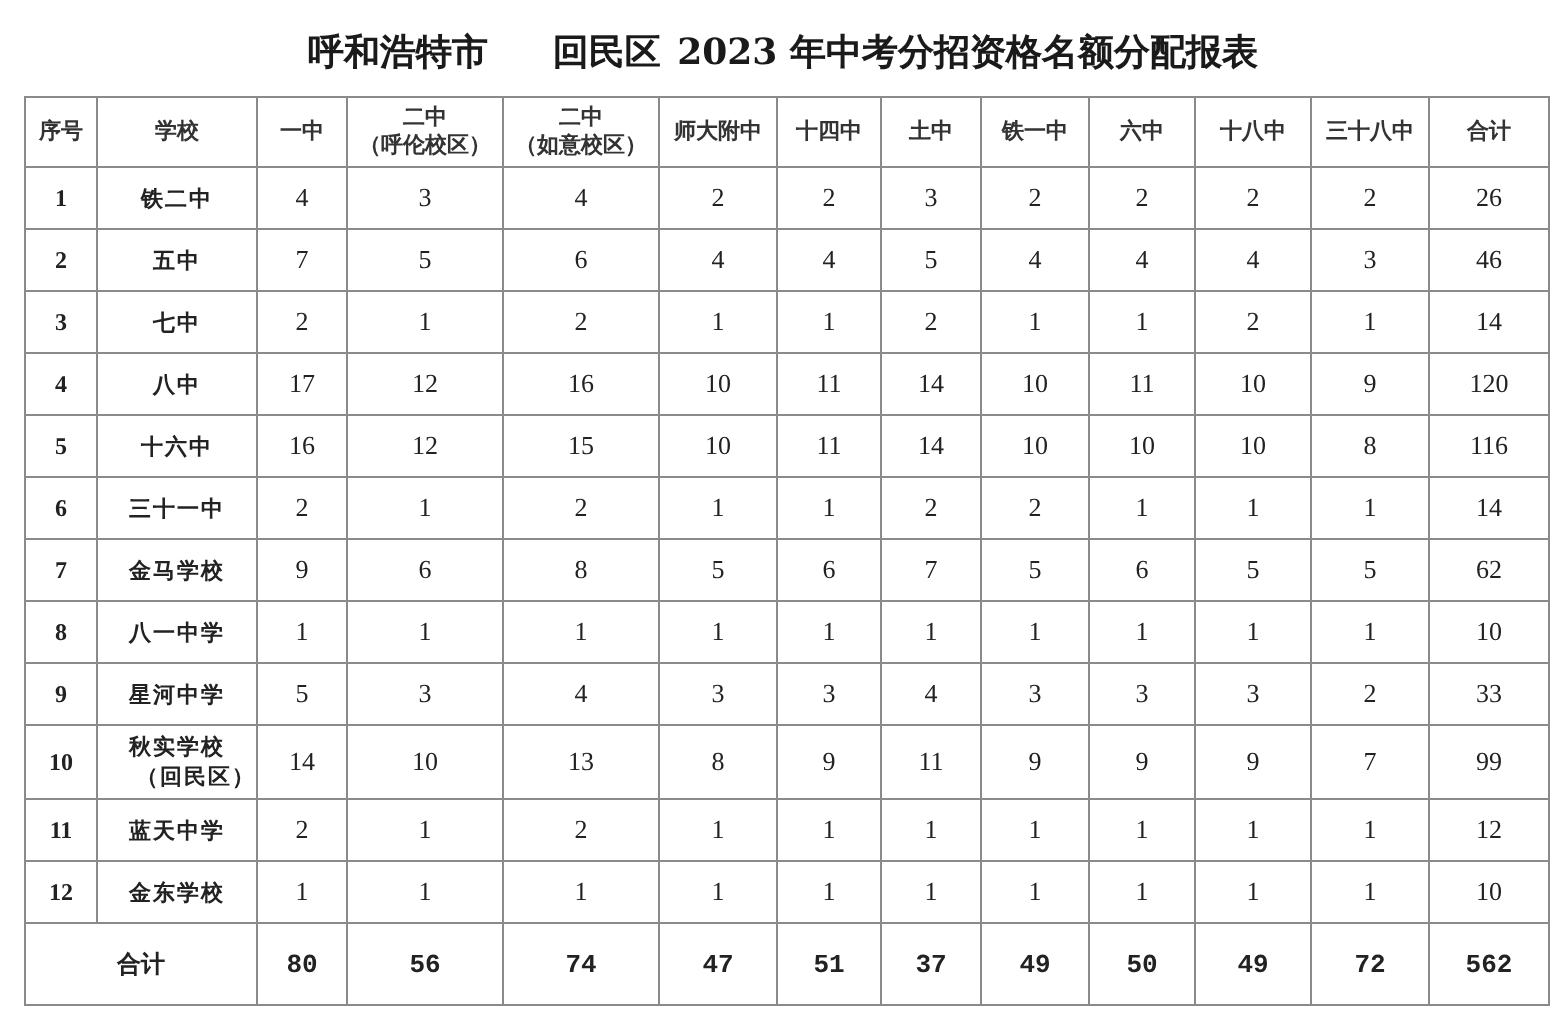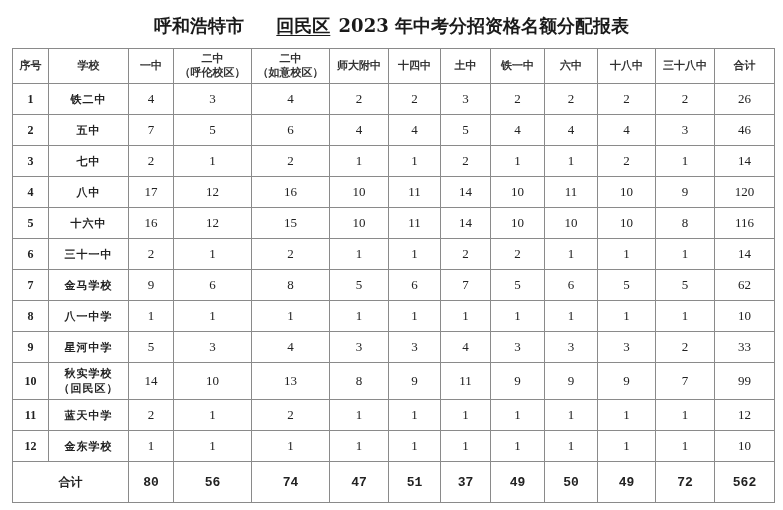--- a/index.html
+++ b/index.html
@@ -1,32 +1,32 @@
 <!DOCTYPE html>
 <html><head>
 <meta charset="utf-8">
 <style>
   html, body { margin:0; padding:0; background:#ffffff; }
   body { width:783px; height:510px; position:relative; overflow:hidden;
          font-family:"DejaVu Serif","Liberation Serif",serif; color:#222; }
   .title { position:absolute; top:14px; left:0; width:783px; text-align:center;
            font-size:18px; font-weight:bold; letter-spacing:0px; color:#1a1a1a;
            font-family:"DejaVu Serif","Liberation Serif",serif; }
-  .title .u { text-decoration:underline; text-underline-offset:3px; padding:0 2px;margin-left:24px; }
+  .title .u { text-underline-offset:3px; padding:0 2px;margin-left:24px; }
   table { position:absolute; left:12px; top:48px; border-collapse:collapse;
           table-layout:fixed; width:702px;border-radius:32px; }
   td, th { border:1px solid #8a8a8a; text-align:center; vertical-align:middle;
            padding:0; font-size:12.5px; font-weight:normal; color:#222; }
   thead th { height:34px; font-family:"DejaVu Sans","Liberation Sans",sans-serif;
              font-weight:bold; font-size:11px; line-height:14px; color:#333; }
   tbody td { height:30px; font-family:"Liberation Serif","DejaVu Serif",serif; font-size:13px; }
   tbody td.idx { font-weight:bold; font-size:12px; }
   tbody td.school { font-family:"DejaVu Sans","Liberation Sans",sans-serif; font-size:11px; letter-spacing:1px;font-weight:bold; }
   tbody tr.tall td { height:36px; }
-  tbody td.school .l2 { display:block; }
+  tbody td.school .l2 { display:block;text-align:right; }
   tfoot td { height:40px; font-weight:bold; font-family:Liberation Mono, monospace; font-size:13px; }
   tfoot td.lbl { font-family:"DejaVu Sans","Liberation Sans",sans-serif; font-size:12px; }
 </style>
 </head>
 <body>
 
 <div class="title">
   <span>呼和浩特市</span>
   <span class="u">回民区</span>
   <span>2023 年中考分招资格名额分配报表</span>

